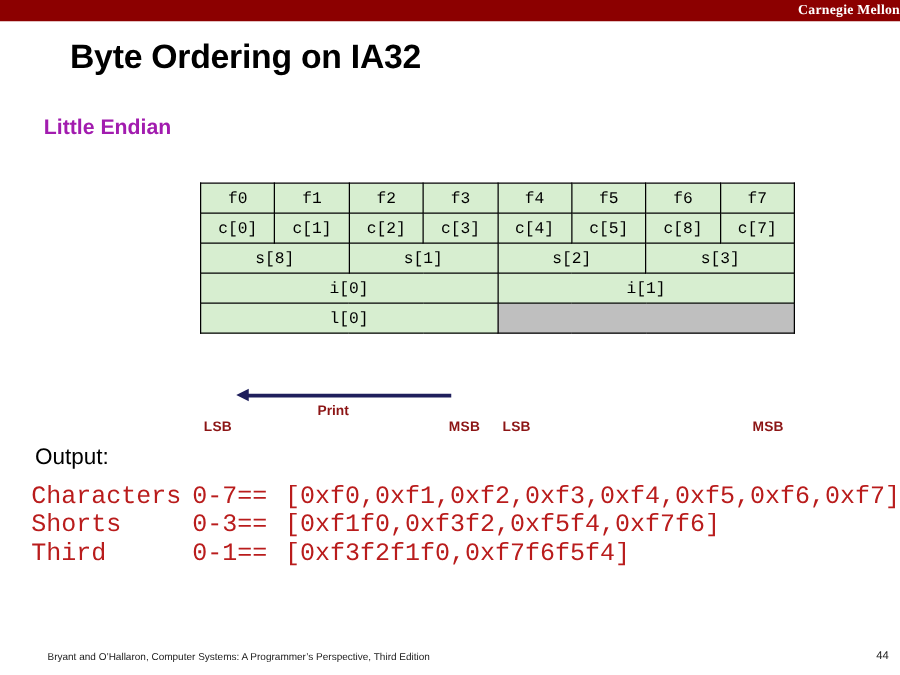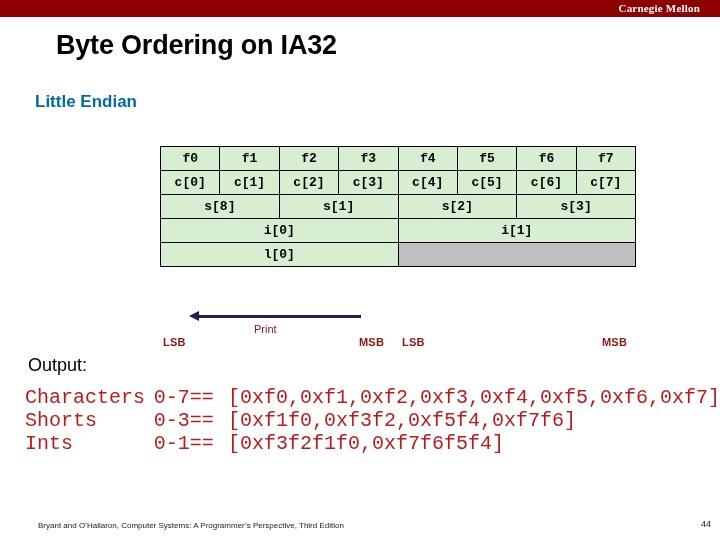--- a/index.html
+++ b/index.html
@@ -18,21 +18,21 @@
   
   .brand-bar {
     position: absolute;
     left: 0; top: 0;
     width: 720px;
     height: 17px;
     background: #8C0000;
   }
   .brand-text {
     position: absolute;
-    right: 20px;
+    right: 0;
     top: 0px;
     font-family: "Liberation Serif", serif;
     font-weight: bold;
     font-size: 11px;
     color: #ffffff;
     line-height: 16px;
     letter-spacing: 0.2px;
   }
 
   
@@ -45,34 +45,34 @@
     color: #000000;
     letter-spacing: -0.2px;
   }
 
   .section-heading {
     position: absolute;
     left: 35px;
     top: 92px;
     font-size: 17px;
     font-weight: bold;
-    color: #0369a1;
+    color: #a21caf;
   }
 
   
   .mem-table {
     position: absolute;
     left: 160px;
     top: 146px;
     width: 476px;
     border-collapse: collapse;
     table-layout: fixed;
     font-family: "Liberation Mono", monospace;
     font-size: 13px;
-    font-weight: bold;
+    font-weight: normal;
     color: #000000;
   }
   .mem-table td {
     border: 1.4px solid #000000;
     background: #D7EED0;
     text-align: center;
     height: 23px;
     padding: 0;
     letter-spacing: 0px;
   }
@@ -110,21 +110,21 @@
     width: 0; height: 0;
     border-top: 5.5px solid transparent;
     border-bottom: 5.5px solid transparent;
     border-right: 10px solid #1F1F5C;
   }
   .print-label {
     position: absolute;
     left: 254px;
     top: 323px;
     font-size: 11px;
-    font-weight: normal;
+    font-weight: bold;
     color: #8C1515;
   }
 
   
   .output-heading {
     position: absolute;
     left: 28px;
     top: 355px;
     font-size: 18px;
     font-weight: normal;
@@ -195,21 +195,21 @@
     <td>f6</td>
     <td>f7</td>
   </tr>
   <tr>
     <td>c[0]</td>
     <td>c[1]</td>
     <td>c[2]</td>
     <td>c[3]</td>
     <td>c[4]</td>
     <td>c[5]</td>
-    <td>c[6]</td>
+    <td>c[8]</td>
     <td>c[7]</td>
   </tr>
   <tr>
     <td colspan="2">s[8]</td>
     <td colspan="2">s[1]</td>
     <td colspan="2">s[2]</td>
     <td colspan="2">s[3]</td>
   </tr>
   <tr>
     <td colspan="4">i[0]</td>
@@ -240,21 +240,21 @@
     <td class="col-eq">==</td>
     <td class="col-val">[0xf0,0xf1,0xf2,0xf3,0xf4,0xf5,0xf6,0xf7]</td>
   </tr>
   <tr>
     <td class="col-kind">Shorts</td>
     <td class="col-range">0-3</td>
     <td class="col-eq">==</td>
     <td class="col-val">[0xf1f0,0xf3f2,0xf5f4,0xf7f6]</td>
   </tr>
   <tr>
-    <td class="col-kind">Ints</td>
+    <td class="col-kind">Third</td>
     <td class="col-range">0-1</td>
     <td class="col-eq">==</td>
     <td class="col-val">[0xf3f2f1f0,0xf7f6f5f4]</td>
   </tr>
 </tbody>
   </table>
 
 <div class="footer-rule"></div>
 <div class="footer-text">Bryant and O’Hallaron, Computer Systems: A Programmer’s Perspective, Third Edition</div>
 <div class="footer-page">44</div>

